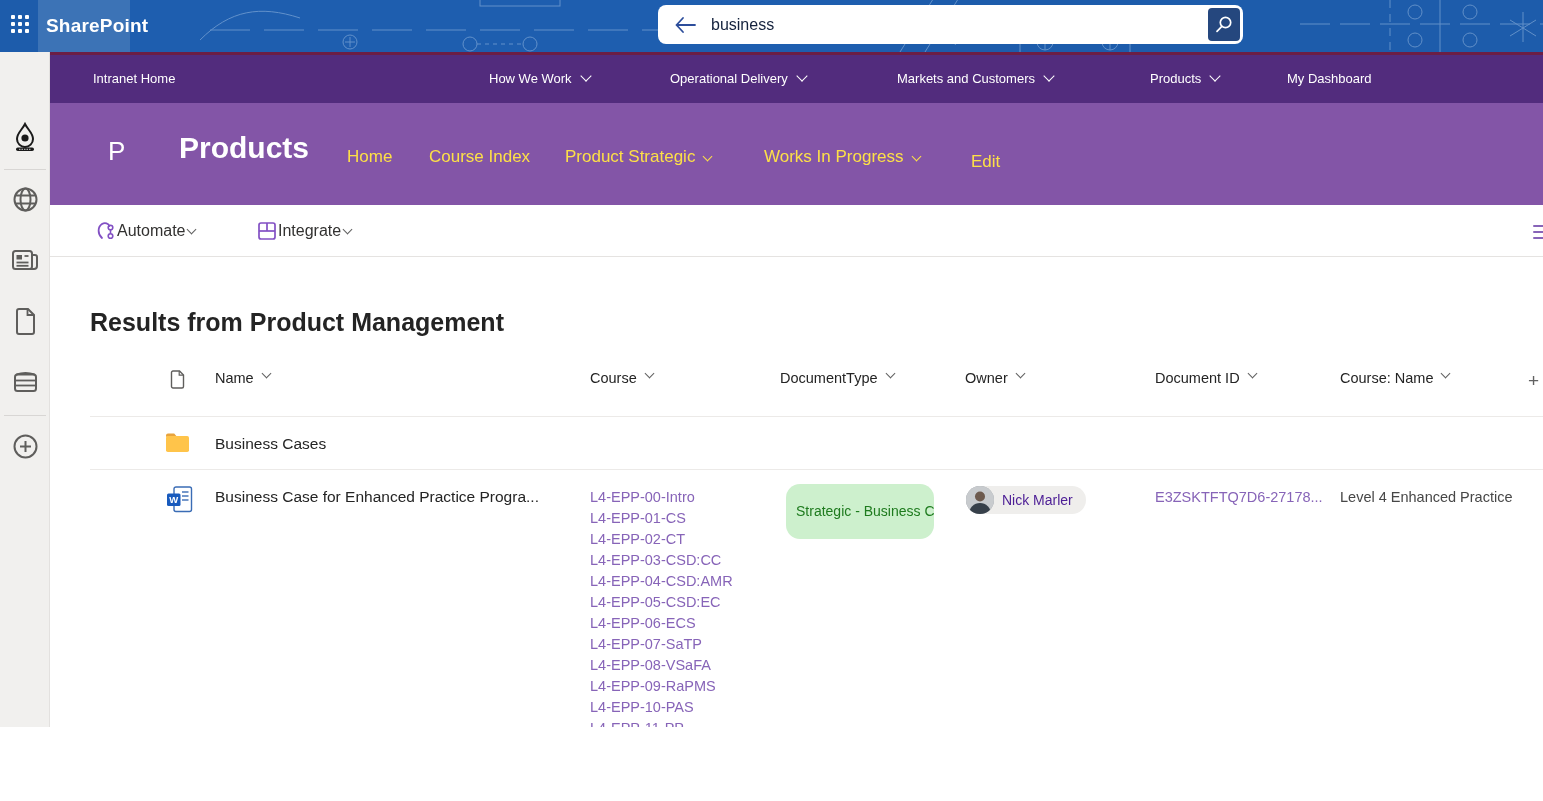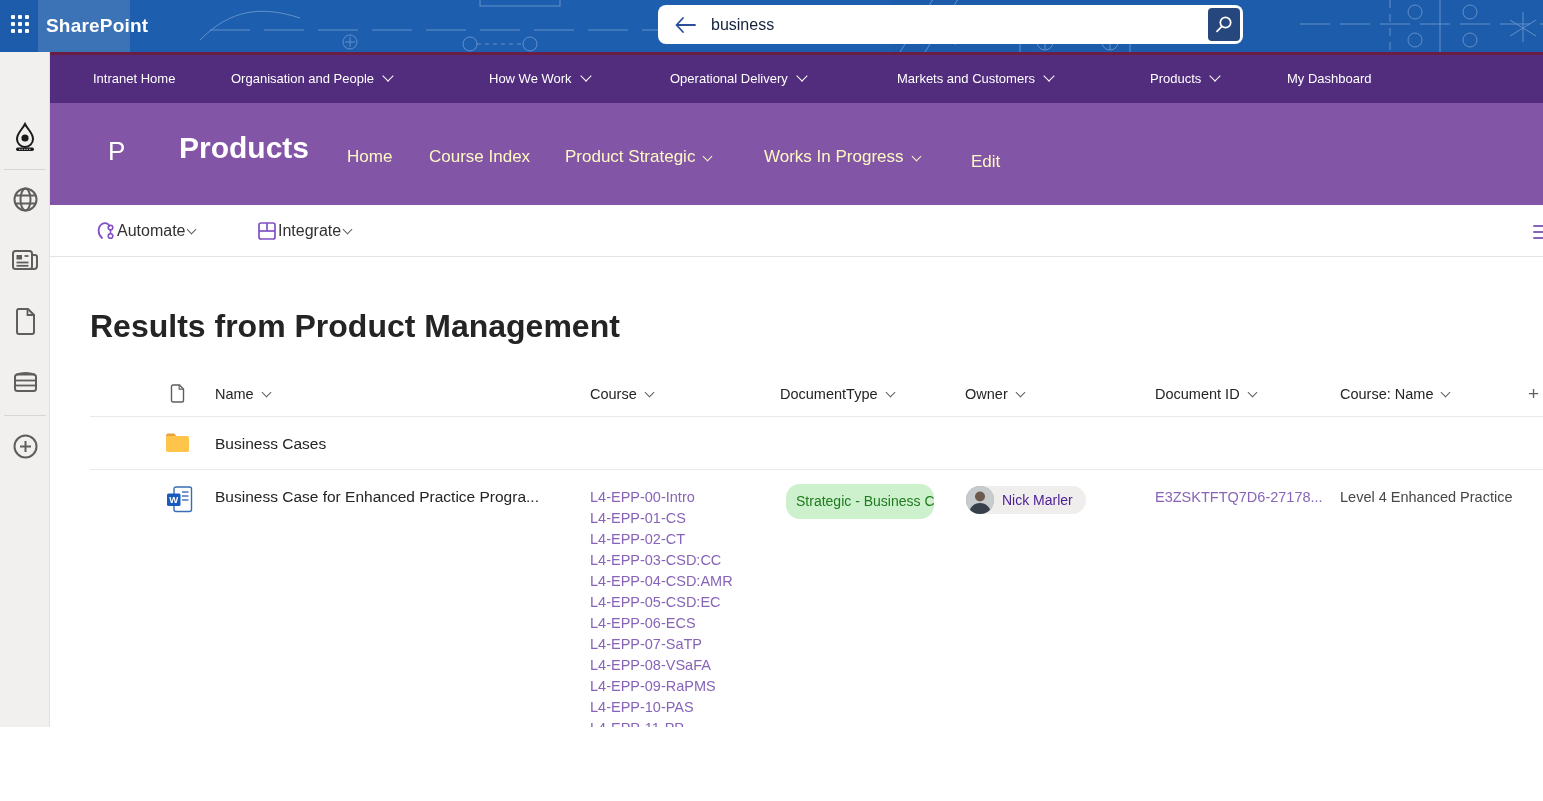--- a/index.html
+++ b/index.html
@@ -27,43 +27,43 @@
   
   .hub{position:absolute;left:50px;top:55px;width:1493px;height:48px;background:#522c7d;}
   .hub-item{position:absolute;top:0;height:48px;line-height:48px;color:#fff;font-size:13px;white-space:nowrap;cursor:pointer;}
   .chev{display:inline-block;width:7px;height:7px;border-right:1.6px solid currentColor;border-bottom:1.6px solid currentColor;
         transform:rotate(45deg);margin-left:10px;margin-bottom:3px;}
 
   
   .site-header{position:absolute;left:50px;top:103px;width:1493px;height:102px;background:#8355a7;}
   .site-logo{position:absolute;left:58px;top:33px;color:#fff;font-size:26px;font-weight:400;cursor:pointer;}
   .site-title{position:absolute;left:129px;top:28px;color:#fff;font-size:30px;font-weight:700;cursor:pointer;}
-  .site-nav-item{position:absolute;top:44px;color:#fef9c3;font-size:17px;white-space:nowrap;cursor:pointer;}
+  .site-nav-item{position:absolute;top:44px;color:#fde047;font-size:17px;white-space:nowrap;cursor:pointer;}
   .site-nav-item .chev{width:6px;height:6px;border-width:1.4px;margin-left:9px;margin-bottom:2px;}
 
   
   .cmd{position:absolute;left:50px;top:205px;width:1493px;height:52px;background:#fff;border-bottom:1px solid #e5e3e1;box-sizing:border-box;overflow:hidden;}
   .cmd-item{position:absolute;top:0;height:51px;display:flex;align-items:center;gap:1px;font-size:16px;color:#323130;cursor:pointer;}
   .cmd-item .chev{width:6px;height:6px;border-color:#616161;border-width:1.3px;margin-left:2px;margin-bottom:2px;}
   .view-menu{position:absolute;left:1483px;top:16px;width:20px;cursor:pointer;}
   .view-menu i{display:block;width:18px;height:2.5px;background:#8764b8;border-radius:2px;margin:3.6px 0;}
 
   
-  .heading{position:absolute;left:90px;top:308px;font-size:32px;font-weight:700;color:#242424;}
+  .heading{position:absolute;left:90px;top:308px;font-size:25px;font-weight:700;color:#242424;}
 
   .thead{position:absolute;left:90px;top:370px;width:1453px;height:47px;border-bottom:1px solid #eceae8;box-sizing:border-box;font-size:14.5px;color:#242424;}
-  .th{position:absolute;top:0;height:47px;display:flex;align-items:center;white-space:nowrap;cursor:pointer;}
+  .th{position:absolute;top:0;height:47px;display:flex;white-space:nowrap;cursor:pointer;}
   .sort{display:inline-block;width:6px;height:6px;border-right:1.2px solid #616161;border-bottom:1.2px solid #616161;transform:rotate(45deg);margin-left:9px;margin-bottom:3px;}
 
   .row-folder{position:absolute;left:90px;top:417px;width:1453px;height:53px;border-bottom:1px solid #eceae8;box-sizing:border-box;}
   .row-doc{position:absolute;left:90px;top:470px;width:1453px;height:278px;border-bottom:1px solid #eceae8;box-sizing:border-box;}
   .cell-name{position:absolute;left:125px;font-size:15.5px;color:#242424;cursor:pointer;white-space:nowrap;}
   .courses{position:absolute;left:500px;top:17px;font-size:14.5px;line-height:21px;}
   .courses a{display:block;color:#8764b8;text-decoration:none;cursor:pointer;}
-  .pill-type{position:absolute;left:696px;top:14px;width:128px;height:19px;padding:8px 10px;border-radius:14px;
+  .pill-type{position:absolute;left:696px;top:14px;width:128px;height:19px;padding:18px 10px;border-radius:14px;
              background:#cdf0cd;color:#1e7b1e;font-size:14px;line-height:19px;white-space:nowrap;overflow:hidden;}
   .pill-owner{position:absolute;left:876px;top:16px;height:28px;border-radius:14px;background:#efeeec;
               display:inline-flex;align-items:center;padding-right:13px;cursor:pointer;}
   .avatar{width:28px;height:28px;border-radius:50%;overflow:hidden;background:#9aa0a6;flex:0 0 auto;}
   .owner-name{margin-left:8px;font-size:14px;color:#4c1d95;white-space:nowrap;}
   .cell-docid{position:absolute;left:1065px;top:19px;font-size:14.5px;color:#8764b8;cursor:pointer;white-space:nowrap;}
   .cell-coursename{position:absolute;left:1250px;top:19px;font-size:14.5px;color:#474747;white-space:nowrap;}
 </style>
 </head>
 <body>
@@ -179,21 +179,20 @@
       <svg width="27" height="27" viewBox="0 0 27 27">
         <circle cx="13.5" cy="13.5" r="11" stroke="#5f5e5c" stroke-width="2" fill="none"></circle>
         <line x1="13.5" y1="8" x2="13.5" y2="19" stroke="#5f5e5c" stroke-width="2"></line>
         <line x1="8" y1="13.5" x2="19" y2="13.5" stroke="#5f5e5c" stroke-width="2"></line>
       </svg>
     </div>
   </div>
 
   <div class="hub">
     <div class="hub-item" style="left:43px"><span>Intranet Home</span></div>
-    <div class="hub-item" style="left:181px"><span>Organisation and People</span><span class="chev"></span></div>
     <div class="hub-item" style="left:620px"><span>Operational Delivery</span><span class="chev"></span></div>
     <div class="hub-item" style="left:439px"><span>How We Work</span><span class="chev"></span></div>
     <div class="hub-item" style="left:847px"><span>Markets and Customers</span><span class="chev"></span></div>
     <div class="hub-item" style="left:1100px"><span>Products</span><span class="chev"></span></div>
     <div class="hub-item" style="left:1237px"><span>My Dashboard</span></div>
   </div>
 
   <div class="site-header">
     <div class="site-logo">P</div>
     <div class="site-title">Products</div>

